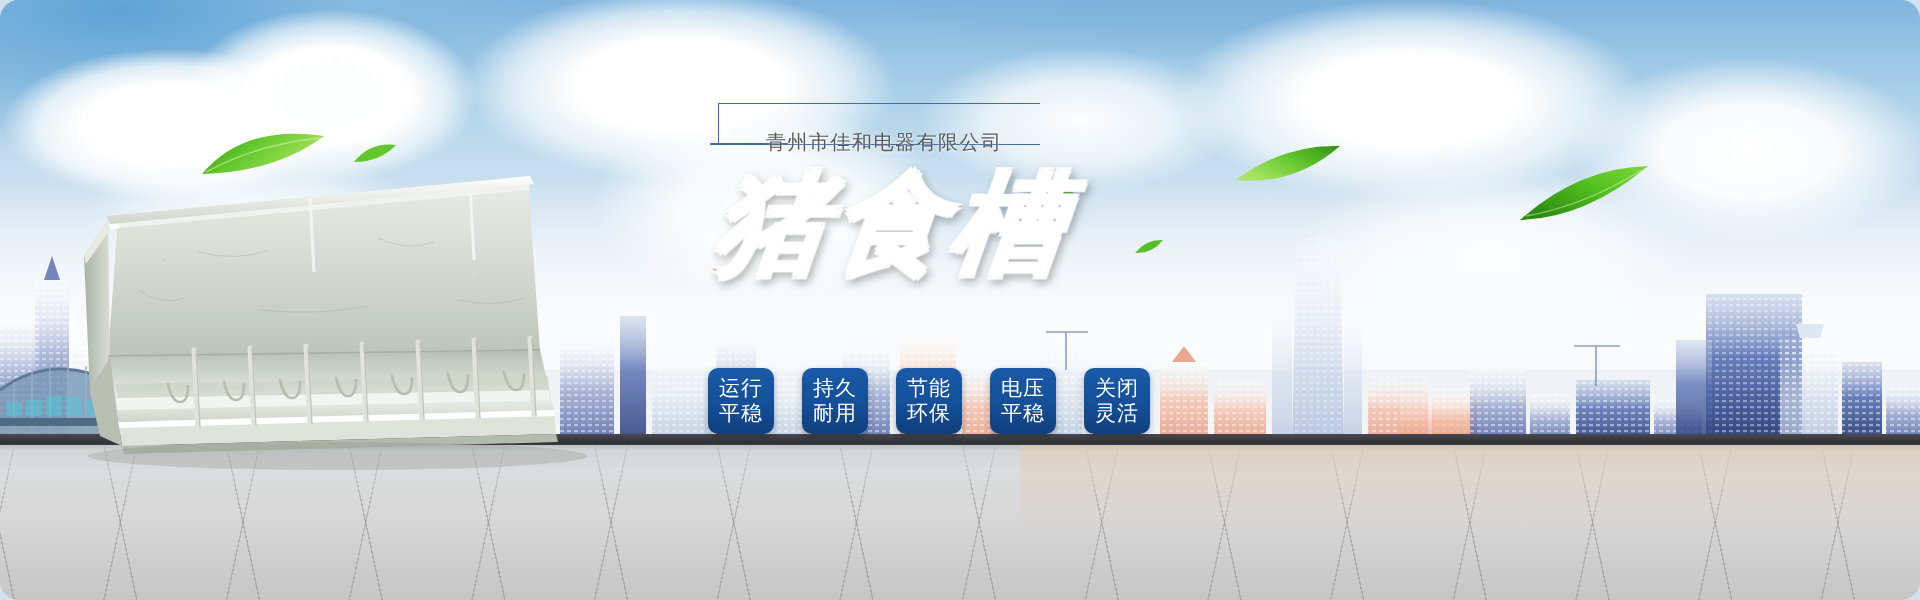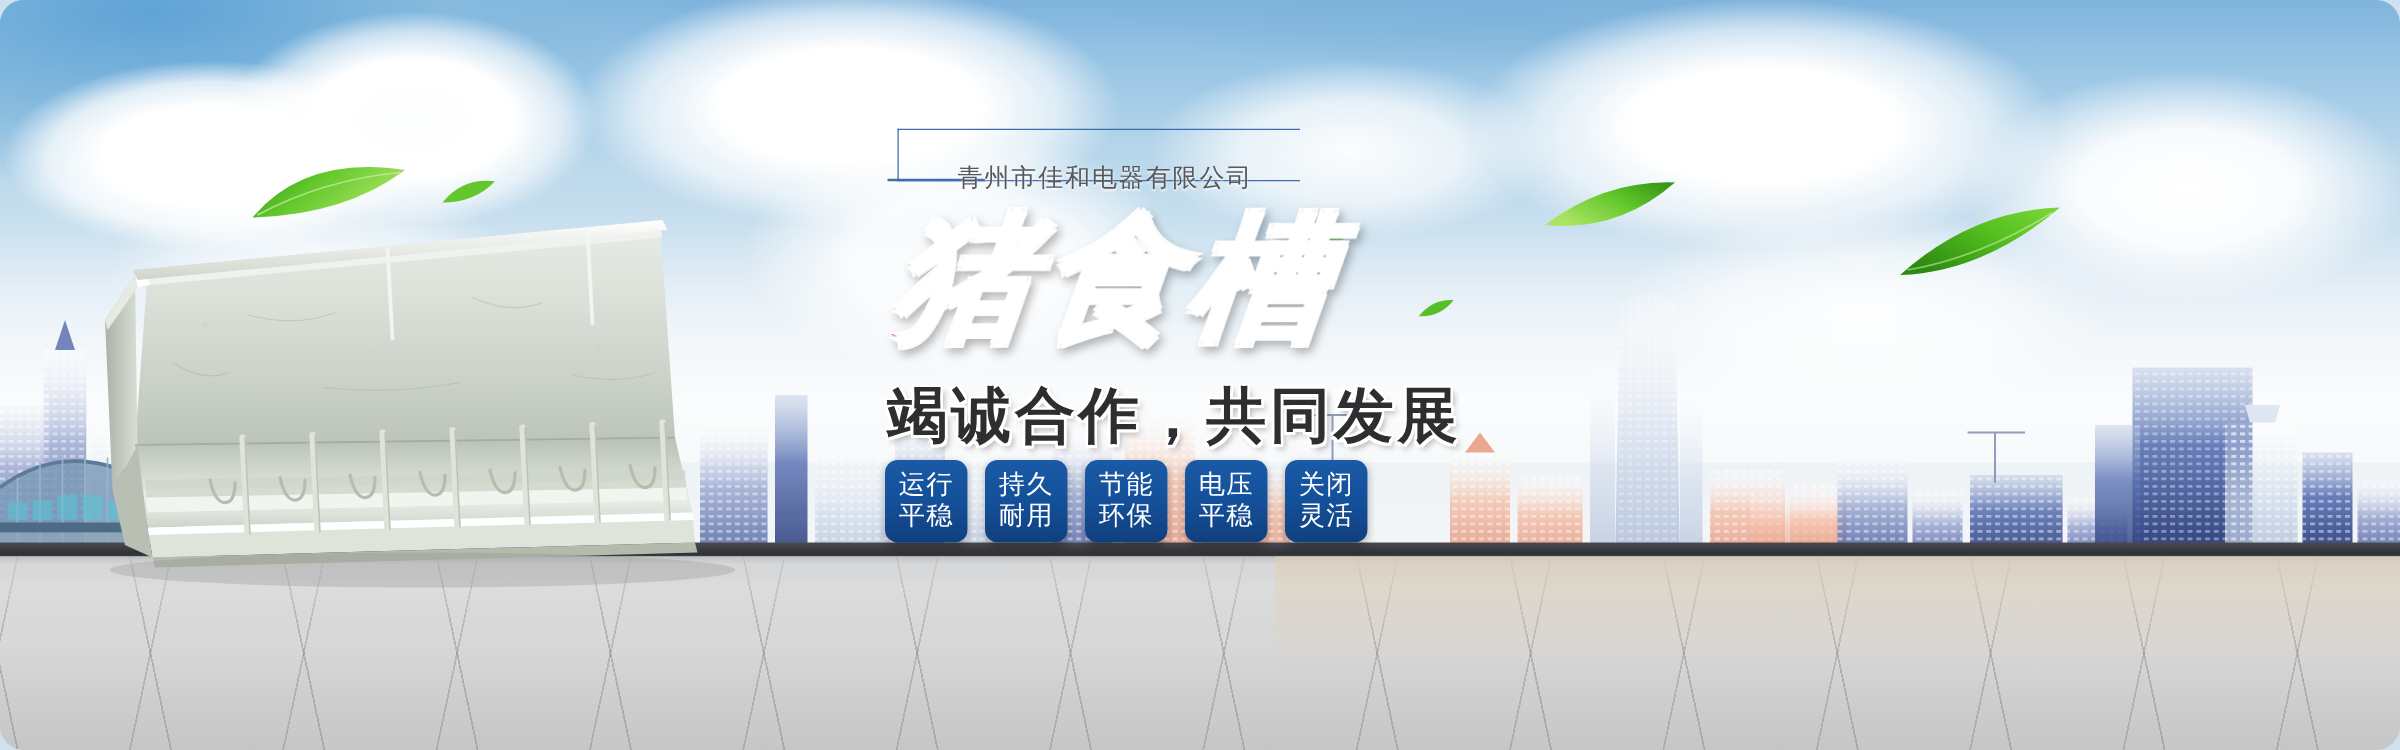--- a/index.html
+++ b/index.html
@@ -151,21 +151,21 @@
     color:#2e2e30; white-space:nowrap;
     text-shadow:
       2px 0 0 #fff,-2px 0 0 #fff,0 2px 0 #fff,0 -2px 0 #fff,
       2px 2px 0 #fff,-2px 2px 0 #fff,2px -2px 0 #fff,-2px -2px 0 #fff,
       3px 4px 5px rgba(0,0,0,.30);
   }
 
   
   .badges{
     position:absolute; left:18px; top:273px;
-    display:flex; gap:14px;
+    display:flex; gap:28px;
   }
   .badge{
     width:66px; height:66px;
     background:linear-gradient(180deg,#1a5aa6 0%,#14509a 50%,#103f7d 100%);
     border-radius:10px;
     display:flex; flex-direction:column;
     align-items:center; justify-content:center;
     color:#fff; font-size:21px; line-height:1.18;
     letter-spacing:1px; font-weight:400;
     box-shadow:0 3px 7px rgba(0,0,0,.28);
@@ -497,21 +497,20 @@
     <div class="company-row">
       <div class="company-frame"></div>
       <div class="company-frame-tick"></div>
       <div class="company-name">青州市佳和电器有限公司</div>
     </div>
 
     <div class="headline">
       <span>猪食槽</span>
     </div>
 
-    <div class="subhead">竭诚合作，共同发展</div>
 
     <div class="badges">
       <div class="badge">
         <b>运行</b>
         <b>平稳</b>
       </div>
       <div class="badge">
         <b>持久</b>
         <b>耐用</b>
       </div>

